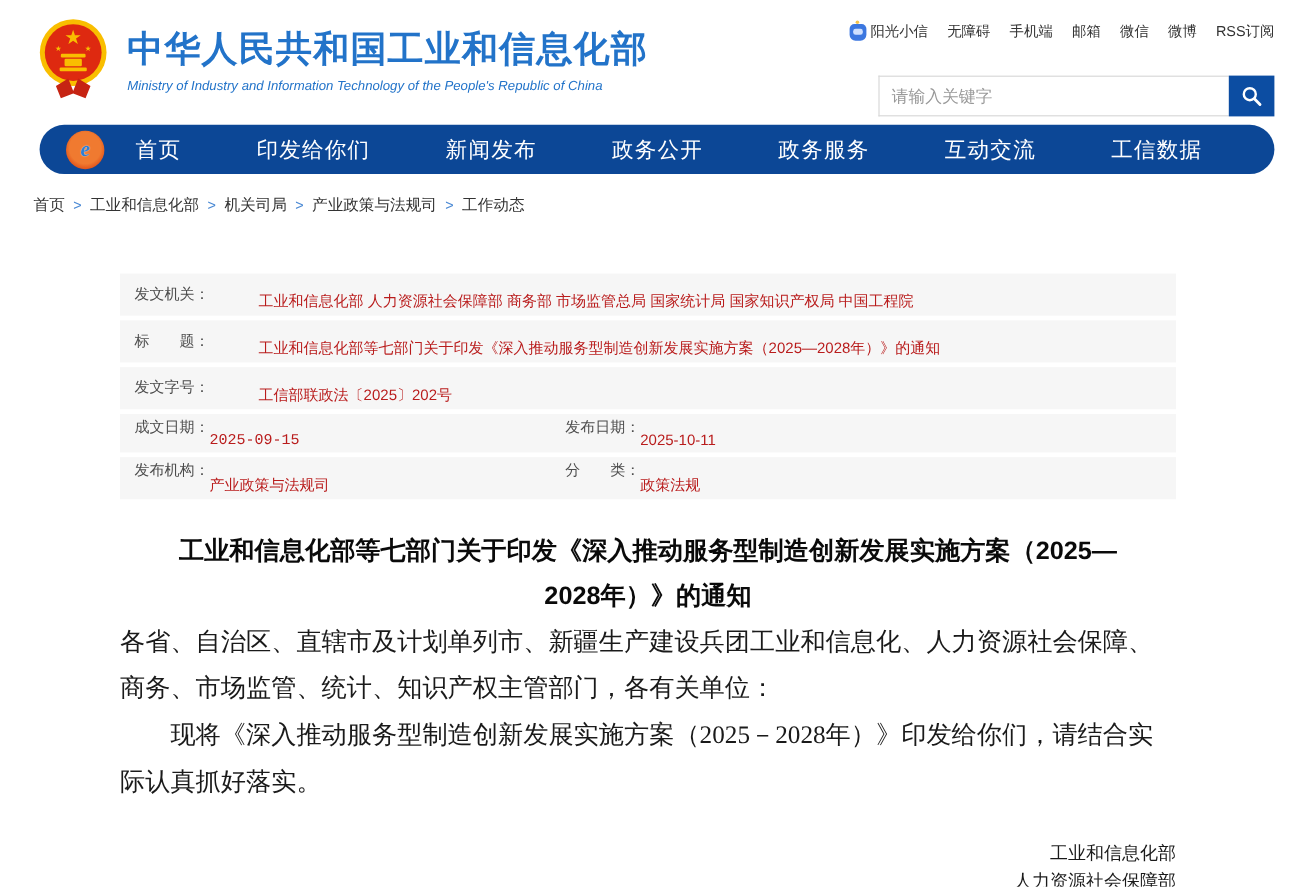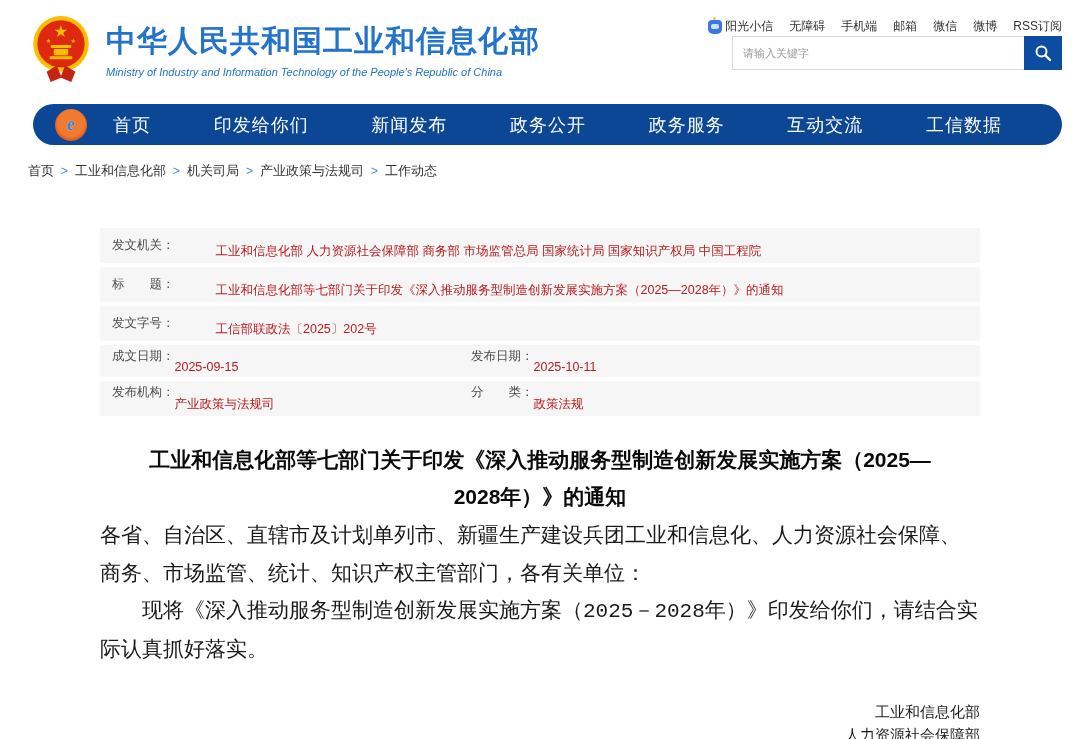--- a/index.html
+++ b/index.html
@@ -7,30 +7,30 @@
     font-family:"Liberation Sans","DejaVu Sans",sans-serif; }
 
   
   .header { display:flex; justify-content:space-between; align-items:flex-start;
     padding:14px 18px 0 28px; height:100px; }
   .brand { display:flex; align-items:center; gap:12px; }
   .emblem { width:66px; height:70px; flex:0 0 auto; }
   .brand-text .cn { font-size:30px; font-weight:bold; color:#2273C9; letter-spacing:1px; }
   .brand-text .en { font-size:11px; color:#2273C9; margin-top:4px;font-style:italic; }
 
-  .header-right { display:flex; flex-direction:column; align-items:flex-end; gap:1px; padding-top:4px; }
+  .header-right { display:flex; flex-direction:column; align-items:flex-end; gap:28px; padding-top:4px; }
   .top-links { display:flex; align-items:center; gap:16px; font-size:12px; color:#333; }
   .top-links .tl { cursor:pointer; display:flex; align-items:center; gap:3px; white-space:nowrap; }
   .robot { width:14px; height:14px; border-radius:4px 4px 5px 5px; background:#3C77E0; position:relative; display:inline-block; }
   .robot::before { content:""; position:absolute; left:3px; top:4px; width:8px; height:5px; border-radius:2px; background:#cfe0ff; }
   .robot::after { content:""; position:absolute; left:5px; top:-3px; width:3px; height:3px; border-radius:50%; background:#f6c34a; }
 
   .searchbar { display:flex; width:330px; height:34px; }
   .searchbar input { flex:1; border:1px solid #d9d9d9; border-right:none; padding:0 10px;
-    font-size:11px; color:#333; outline:none; font-family:inherit; }
+    font-size:14px; color:#333; outline:none; font-family:inherit; }
   .searchbar input::placeholder { color:#999; }
   .search-btn { width:38px; height:34px; background:#0C4DA2; border:none; cursor:pointer;
     display:flex; align-items:center; justify-content:center; }
 
   
   .nav { margin:4px 18px 0 33px; height:41px; background:#0C4796; border-radius:21px;
     display:flex; align-items:center; padding:0 30px 0 22px; }
   .nav-logo { width:32px; height:32px; border-radius:50%;
     background:radial-gradient(circle at 50% 45%, #f07a30 55%, #dd4b16 78%, #c93d10 100%);
     display:flex; align-items:center; justify-content:center; margin-right:26px; flex:0 0 auto; }
@@ -44,30 +44,30 @@
   .breadcrumb .bc { cursor:pointer; }
   .breadcrumb .sep { color:#4A89D4; font-size:12px; }
 
   
   .content { width:880px; margin:48px auto 0; }
 
   
   .meta-row { background:#F6F6F6; min-height:22px; margin-bottom:4px; display:flex;
     align-items:center; padding:3px 10px 3px 12px; font-size:12.5px; color:#4d4d4d;gap:41px; }
   .meta-cell { display:flex; }
-  .meta-cell.w { width:318px; flex:0 0 auto; }
+  .meta-cell.w { width:318px; flex:0 0 auto;font-family:Liberation Mono, monospace; }
   .meta-label { white-space:pre; color:#4d4d4d; }
   .meta-value { color:#b91c1c;margin-top:12px; }
 
   
   .article-title { margin-top:26px; text-align:center; font-size:21px; font-weight:bold;
     color:#0a0a0a; line-height:1.75; padding:0 30px; }
   .article-body { font-family:"Liberation Serif","DejaVu Serif",serif;
     font-size:21px; color:#1a1a1a; line-height:1.85; }
-  .article-body p.indent { text-indent:2em;font-family:Liberation Mono, monospace; }
+  .article-body p.indent { text-indent:2em; }
   .signatures { margin-top:30px; font-family:"Liberation Serif","DejaVu Serif",serif;
     font-size:15px; color:#1a1a1a; text-align:right; line-height:23px; }
 </style>
 </head>
 <body>
 
 <div class="header">
   <div class="brand">
     <svg class="emblem" viewBox="0 0 64 68">
       <circle cx="32" cy="29" r="27" fill="#F9BE00"></circle>

